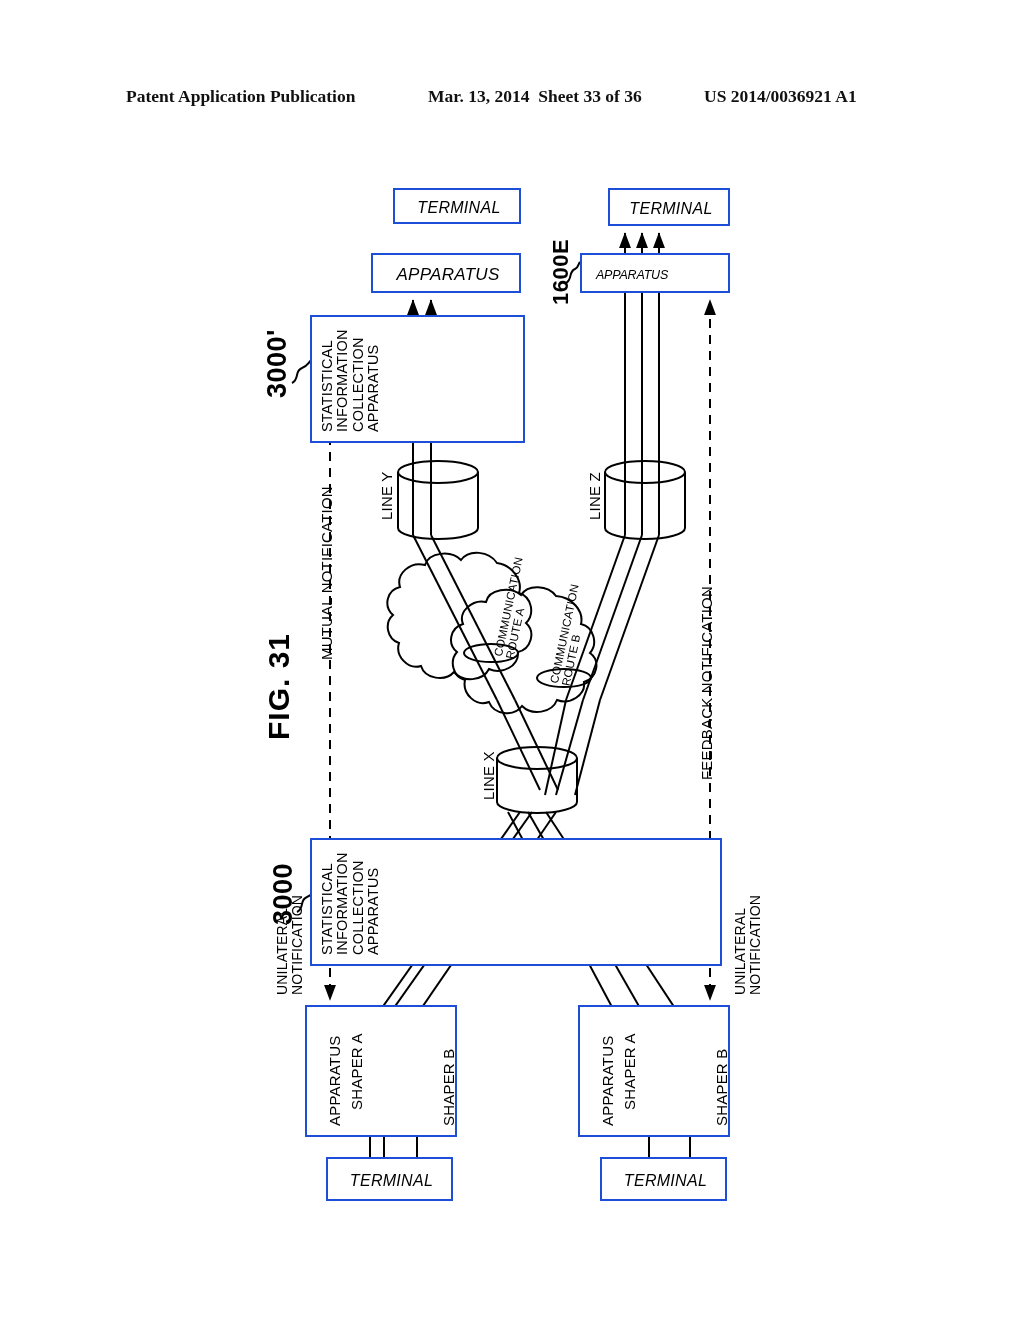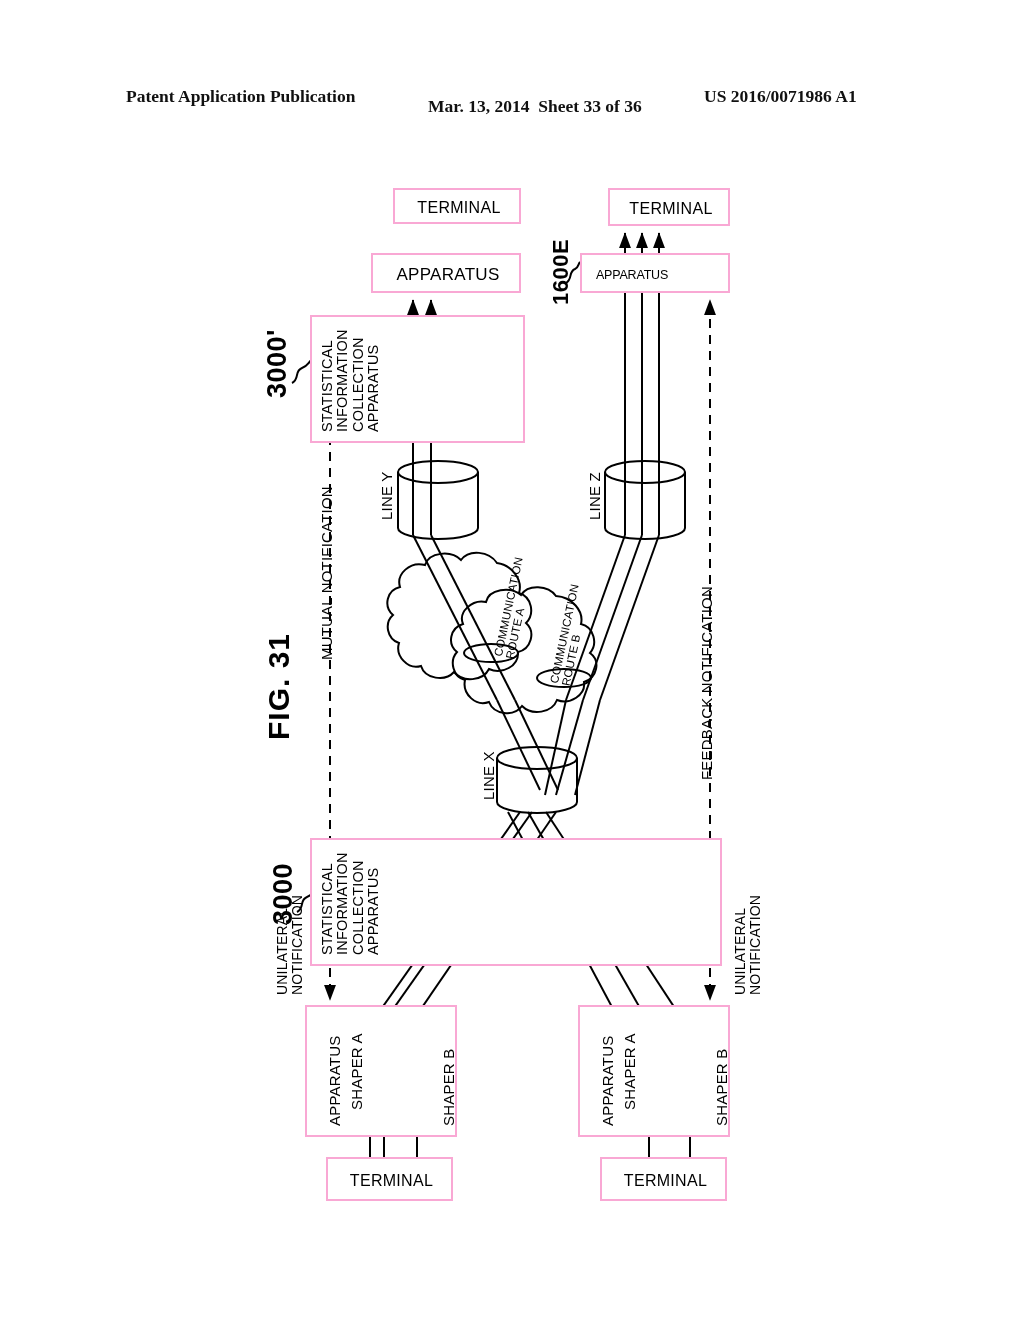--- a/index.html
+++ b/index.html
@@ -5,45 +5,45 @@
   html,body{margin:0;padding:0;background:#fff;}
   body{width:1024px;height:1320px;position:relative;
        font-family:"Liberation Sans",sans-serif;color:#000;
        -webkit-font-smoothing:none;}
 
   
   #hdr{position:absolute;left:0;top:86px;width:904px;height:30px;}
   #hdr .seg{position:absolute;font-family:"Liberation Serif",serif;
             font-weight:bold;font-size:17.5px;white-space:nowrap;color:#111;}
   #hdr .s1{left:126px;top:0;}
-  #hdr .s2{left:428px;top:10px;}
+  #hdr .s2{left:428px;top:0;}
   #hdr .s3{left:704px;top:0;}
 
   
-  .box{position:absolute;border:2px solid #f9a8d4;background:#fff;box-sizing:border-box;}
+  .box{position:absolute;border:2px solid #1d4ed8;background:#fff;box-sizing:border-box;font-style:italic;}
   .lbl{position:absolute;white-space:nowrap;font-size:15px;letter-spacing:.3px;}
 
   
   .vt{position:absolute;transform:rotate(-90deg);transform-origin:0 0;
       white-space:nowrap;font-size:15px;letter-spacing:.2px;}
   .vt.big{font-size:30px;font-weight:bold;letter-spacing:1px;}
   .vt.num{font-size:27px;font-weight:bold;letter-spacing:.5px;}
   .vt.num2{font-size:22px;font-weight:bold;letter-spacing:.5px;}
   .vt.multi{line-height:1.06;}
 
   svg{position:absolute;left:0;top:0;}
   .ln{stroke:#000;fill:none;}
 </style>
 </head>
 <body>
 
 <div id="hdr">
   <span class="seg s1">Patent Application Publication</span>
   <span class="seg s2"><span>Mar. 13, 2014</span>&nbsp; <span>Sheet 33 of 36</span></span>
-  <span class="seg s3">US 2016/0071986 A1</span>
+  <span class="seg s3">US 2014/0036921 A1</span>
 </div>
 
 <div class="vt big" style="left:262px;top:740px;">FIG. 31</div>
 
 <svg width="1024" height="1320">
   <defs>
     <marker id="ah" markerWidth="9" markerHeight="9" refX="7.6" refY="3" orient="auto" markerUnits="strokeWidth">
       <path d="M0,0 L8,3 L0,6 z" fill="#000"></path>
     </marker>
     <marker id="ahs" markerWidth="8" markerHeight="8" refX="6.6" refY="2.6" orient="auto" markerUnits="strokeWidth">

